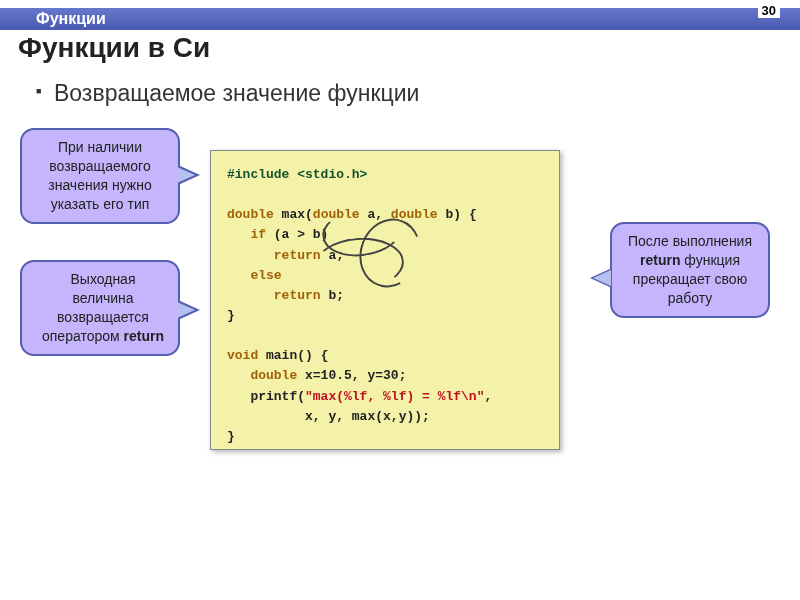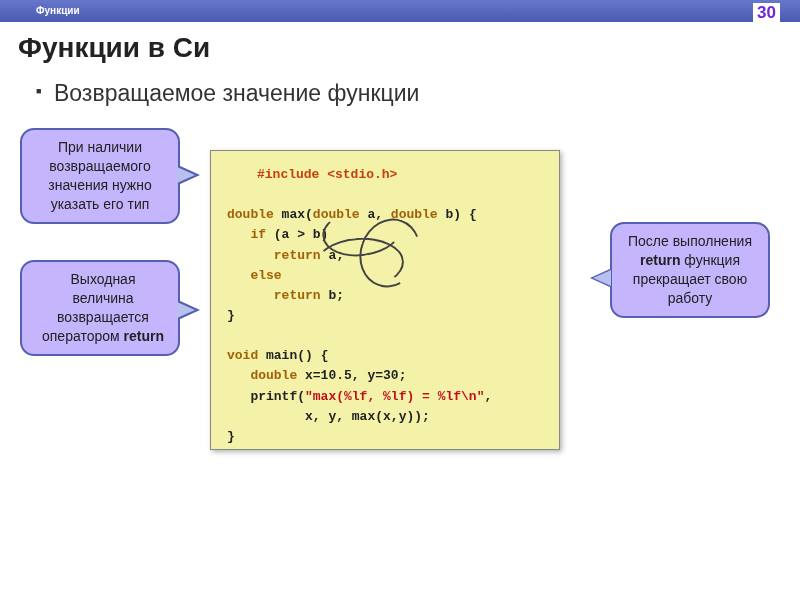--- a/index.html
+++ b/index.html
@@ -6,37 +6,37 @@
   body {
     width: 800px;
     height: 600px;
     background: #fff;
     font-family: Arial, sans-serif;
     position: relative;
     overflow: hidden;
   }
   .header-bar {
     position: absolute;
-    top: 0; left: 0;
+    top: 8px; left: 0;
     width: 800px;
     height: 22px;
     background: #5c6bc0;
     background: linear-gradient(to bottom, #6677cc, #4a5ab0);
     color: #fff;
-    font-size: 10px;
+    font-size: 16px;
     padding-left: 36px;
     line-height: 22px;
     font-weight: bold;
   }
   .page-num {
     position: absolute;
     top: 3px; right: 20px;
-    color: #6d28d9;
+    color: #000000;
     font-weight: bold;
-    font-size: 17px;
+    font-size: 13px;
     background: #fff;
     padding: 0 4px;
   }
   .title {
     position: absolute;
     top: 32px; left: 18px;
     font-size: 28px;
     font-weight: bold;
     color: #222;
     text-align: center;
@@ -92,21 +92,21 @@
     border: 1px solid #888;
     box-shadow: 2px 2px 5px rgba(0,0,0,.3);
     padding: 14px 16px;
     font-family: "Courier New", monospace;
     font-size: 13px;
     font-weight: bold;
     line-height: 1.55;
     color: #222;
     white-space: pre;
   }
-  .tok-g { color: #c2410c; margin-left: 30px; }
+  .tok-g { color: #14532d; }
   .tok-b { color: #a16207; }
   .tok-r { color: #c01020; }
 
   
   .scribble {
     position: absolute;
     border: 2px solid #444;
     border-radius: 50%;
     background: transparent;
   }

